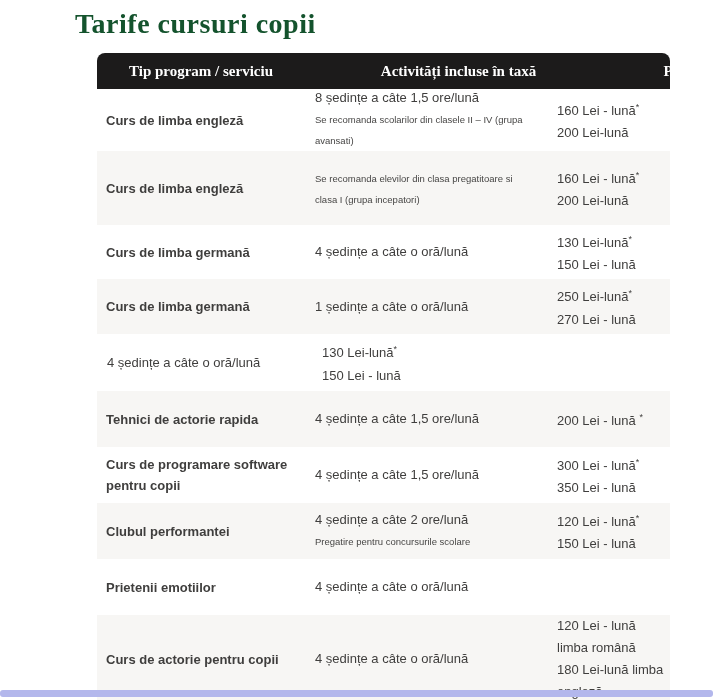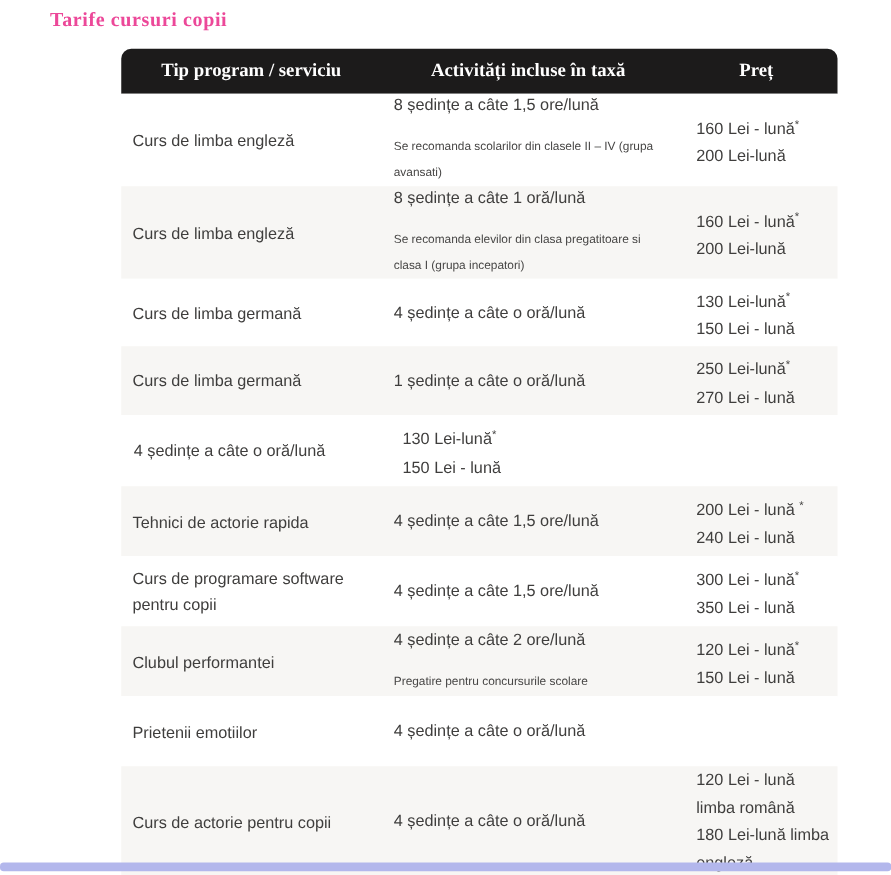--- a/index.html
+++ b/index.html
@@ -4,61 +4,62 @@
 <style>
   html, body { margin: 0; padding: 0; }
   body {
     width: 713px; height: 700px;
     background: #ffffff;
     font-family: "Liberation Sans", sans-serif;
     position: relative;
     overflow: hidden;
   }
   .page-title {
-    margin: 8px 0 13px 40px;
+    margin: 8px 0 13px 75px;
     font-family: "Liberation Serif", serif;
     font-weight: bold;
-    font-size: 16px;
+    font-size: 28px;
     letter-spacing: 0.5px;
-    color: #ec4899;
+    color: #14532d;
   }
   .pricing-table {
     width: 573px;
     margin-left: 97px;
   }
   .thead {
     display: grid;
     grid-template-columns: 208px 235px 130px;
     align-items: center;
     height: 36px;
     background: #1C1B1B;
     color: #ffffff;
     border-radius: 8px 8px 0 0;
     font-family: "Liberation Serif", serif;
     font-weight: bold;
     font-size: 15px;
+    gap: 36px;
   }
   .th { text-align: center; }
   .row {
     display: grid;
     grid-template-columns: 208px 235px 130px;
     align-items: center;
     color: #3F3E3D;
     font-size: 13px;
     background: #ffffff;
   }
   .row.alt { background: #F7F6F4; }
-  .cell-program { padding-left: 9px; padding-right: 8px; line-height: 21px; }
+  .cell-program { padding-left: 9px; padding-right: 8px; line-height: 21px; font-weight: bold; }
   .cell-activity { padding-left: 10px; padding-right: 10px; }
   .activity-main { line-height: 18px; }
   .activity-note {
     font-size: 9.5px;
     line-height: 21px;
     color: #474645;
-    margin-top: 14px;
+    margin-top: 2px;
   }
   .cell-price { padding-left: 17px; padding-right: 4px; }
   .price-line { line-height: 22px; }
   .price-line sup { font-size: 9px; }
   .bottom-bar {
     position: absolute;
     left: 0; top: 690px;
     width: 713px; height: 7px;
     background: #B3B7EC;
     border-radius: 3px;
@@ -85,21 +86,20 @@
     </div>
     <div class="cell-price">
       <div class="price-line"><span>160 Lei - lună</span><sup>*</sup></div>
       <div class="price-line">200 Lei-lună</div>
     </div>
   </div>
 
   <div class="row alt" style="min-height:74px">
     <div class="cell-program">Curs de limba engleză</div>
     <div class="cell-activity">
-      <div class="activity-main">8 ședințe a câte 1 oră/lună</div>
       <div class="activity-note">Se recomanda elevilor din clasa pregatitoare si clasa I (grupa incepatori)</div>
     </div>
     <div class="cell-price">
       <div class="price-line"><span>160 Lei - lună</span><sup>*</sup></div>
       <div class="price-line">200 Lei-lună</div>
     </div>
   </div>
 
   <div class="row" style="min-height:54px">
     <div class="cell-program">Curs de limba germană</div>
@@ -133,21 +133,20 @@
     </div>
   </div>
 
   <div class="row alt" style="min-height:56px">
     <div class="cell-program">Tehnici de actorie rapida</div>
     <div class="cell-activity">
       <div class="activity-main">4 ședințe a câte 1,5 ore/lună</div>
     </div>
     <div class="cell-price">
       <div class="price-line"><span>200 Lei - lună </span><sup>*</sup></div>
-      <div class="price-line">240 Lei - lună</div>
     </div>
   </div>
 
   <div class="row" style="min-height:56px">
     <div class="cell-program">Curs de programare software pentru copii</div>
     <div class="cell-activity">
       <div class="activity-main">4 ședințe a câte 1,5 ore/lună</div>
     </div>
     <div class="cell-price">
       <div class="price-line"><span>300 Lei - lună</span><sup>*</sup></div>

